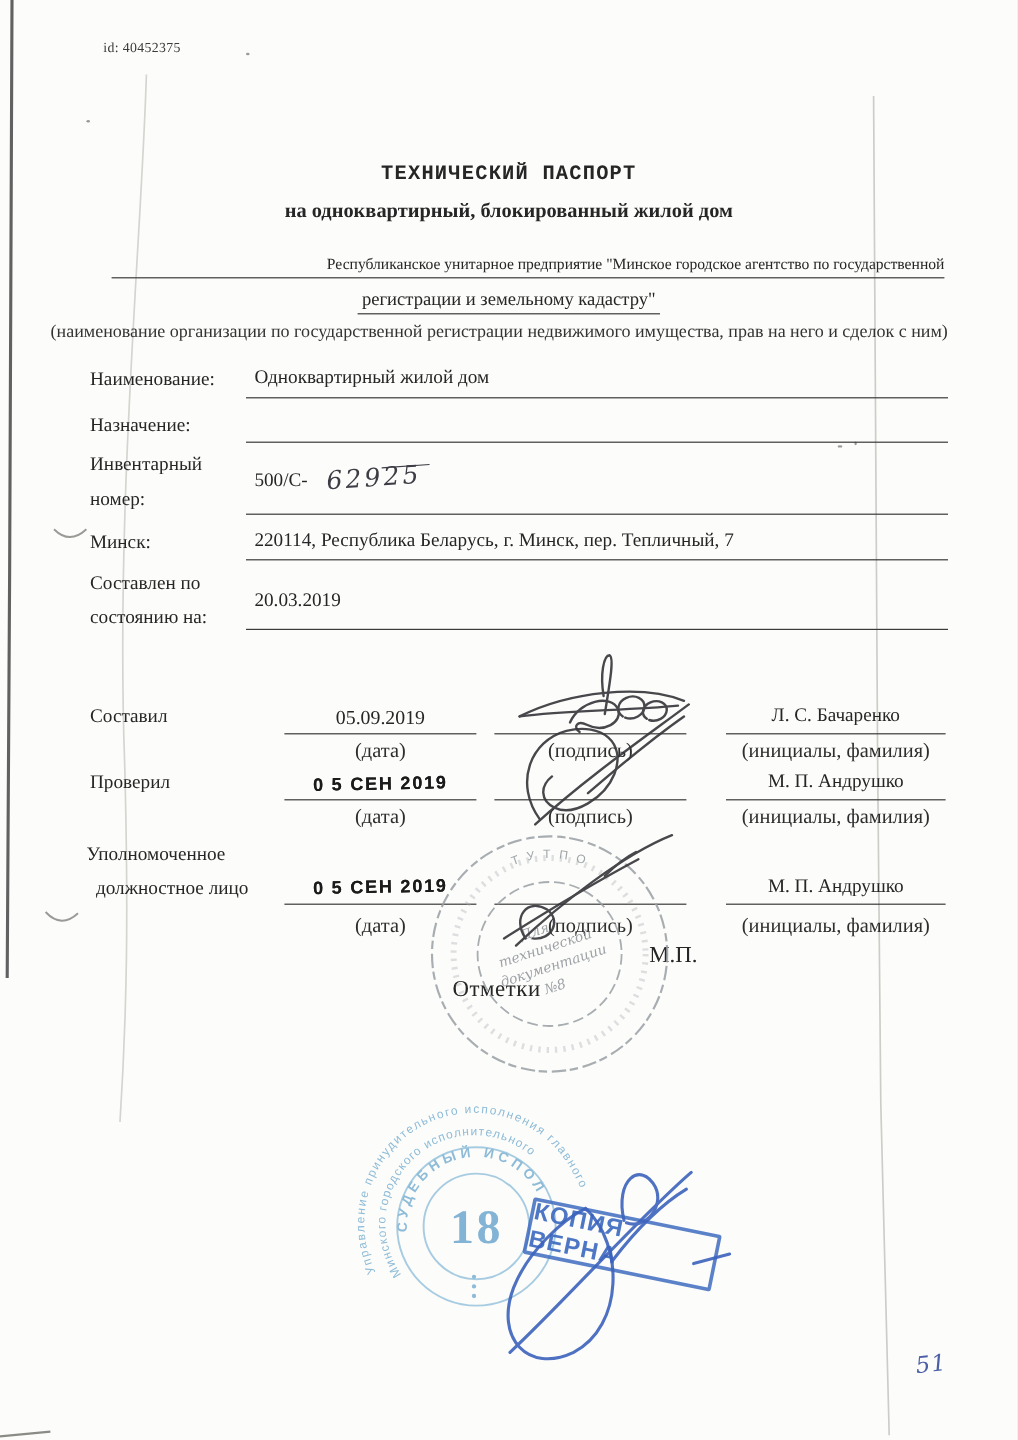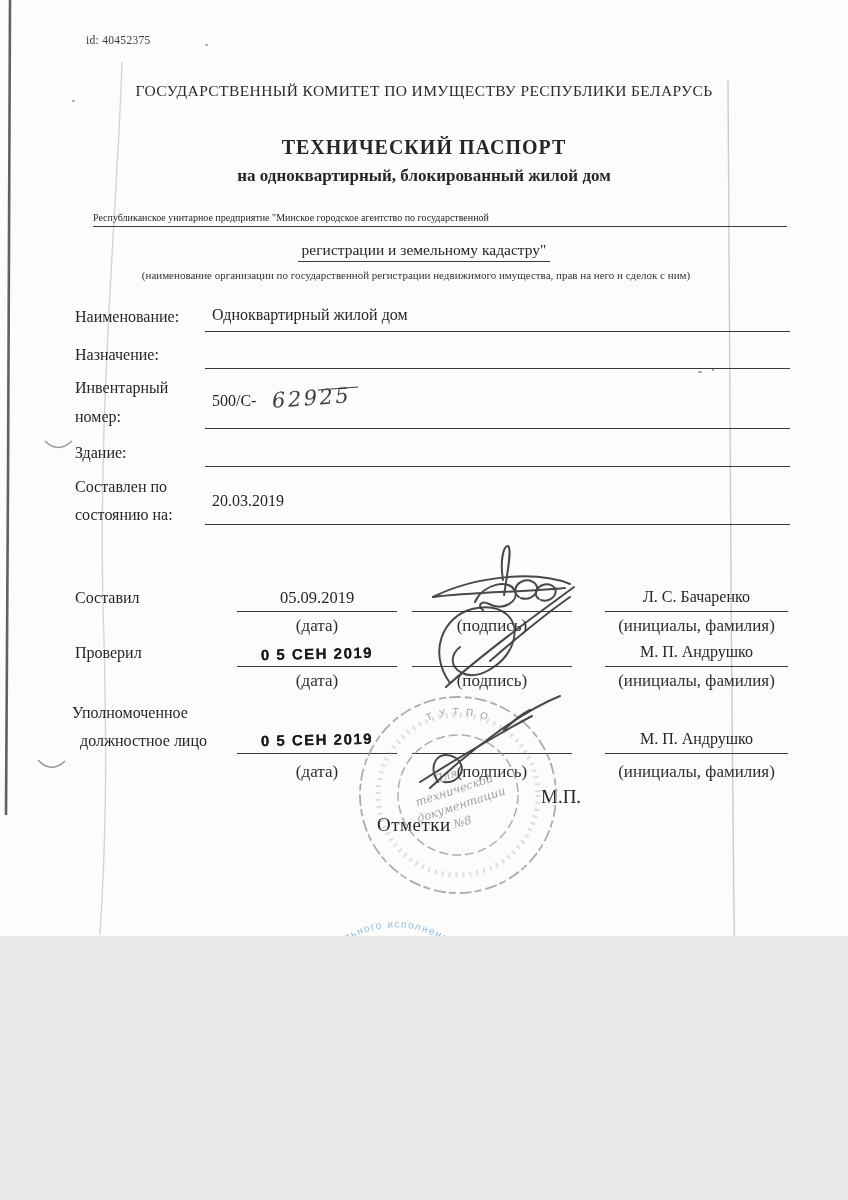--- a/index.html
+++ b/index.html
@@ -1,30 +1,30 @@
 <!DOCTYPE html>
 <html><head>
 <meta charset="utf-8">
 <style>
   html,body{margin:0;padding:0;background:#e8e8e6;}
   .page{
-    position:relative; width:848px; height:936px; margin:0 auto;
+    position:relative; width:848px; height:1200px; margin:0 auto;
     background:#fcfcfa; overflow:hidden;
     font-family:"Liberation Serif", serif; color:#262626;
   }
   .abs{position:absolute;}
   .center{text-align:center;}
   .scan-id{font-size:11.5px; color:#3a3a3a; letter-spacing:0.3px;}
   .committee{left:0; right:0; top:82px; font-size:15.5px; letter-spacing:0.4px; color:#2b2b2b;}
-  .doc-title{left:0; right:0; top:136px; font-size:20px; font-weight:bold; letter-spacing:1px;}
+  .doc-title{left:0; right:0; top:136px; font-size:17px; font-weight:bold; letter-spacing:1px;font-family:Liberation Mono, monospace;}
   .doc-subtitle{left:0; right:0; top:166px; font-size:17px; font-weight:bold;}
-  .org1{left:93px; width:694px; top:212px; font-size:10px; padding-bottom:3px; border-bottom:1.4px solid #3b3b3b; text-align:left;}
+  .org1{left:93px; width:694px; top:212px; font-size:13px; padding-bottom:3px; border-bottom:1.4px solid #3b3b3b; text-align:right;}
   .org2wrap{left:0; right:0; top:241px; text-align:center;}
   .org2{display:inline-block; font-size:15.5px; padding:0 4px 2px 4px; border-bottom:1.4px solid #3b3b3b;}
-  .org-caption{left:0; right:16px; top:269px; font-size:11px; color:#333;}
+  .org-caption{left:0; right:16px; top:269px; font-size:15px; color:#333;}
   .flabel{left:75px; font-size:16px;}
   .fvalue{left:212px; font-size:16px;}
   .fline{height:0; border-bottom:1.5px solid #3a3a3a;}
   .hand{font-family:"DejaVu Serif", serif; font-style:italic; font-size:21px; letter-spacing:2.5px; color:#3d3d46; transform:rotate(-4deg);}
   .sig-label{left:75px; font-size:16px;}
   .col-date{left:237px; width:160px; text-align:center;}
   .col-sig{left:412px; width:160px; text-align:center;}
   .col-name{left:605px; width:183px; text-align:center;}
   .serif-date{font-size:16.5px;}
   .stamp-date{font-family:"Liberation Sans", sans-serif; font-weight:700; font-size:15px; letter-spacing:1.5px; color:#1b1b1b; transform:rotate(-1.2deg); text-shadow:0 0 0.5px #1b1b1b;}
@@ -55,21 +55,20 @@
     <path d="M0,1197 L42,1193" stroke="#8a8a86" stroke-width="2" fill="none"></path>
     <path d="M45,441 Q58,454 72,441" stroke="#9a9a96" stroke-width="1.6" fill="none"></path>
     <path d="M38,760 Q51,774 65,761" stroke="#9a9a96" stroke-width="1.6" fill="none"></path>
   </svg>
   <div class="abs speck" style="left:72px;top:100px;width:3px;height:2px;"></div>
   <div class="abs speck" style="left:205px;top:44px;width:3px;height:2px;"></div>
   <div class="abs speck" style="left:698px;top:371px;width:4px;height:2px;"></div>
   <div class="abs speck" style="left:712px;top:368px;width:2px;height:3px;"></div>
 
   <div class="abs scan-id" style="left:86px;top:34px;">id: 40452375</div>
-  <div class="abs center committee">ГОСУДАРСТВЕННЫЙ КОМИТЕТ ПО ИМУЩЕСТВУ РЕСПУБЛИКИ БЕЛАРУСЬ</div>
   <div class="abs center doc-title">ТЕХНИЧЕСКИЙ ПАСПОРТ</div>
   <div class="abs center doc-subtitle">на одноквартирный, блокированный жилой дом</div>
   <div class="abs org1">Республиканское унитарное предприятие "Минское городское агентство по государственной</div>
   <div class="abs org2wrap">
     <span class="org2">регистрации и земельному кадастру"</span>
   </div>
   <div class="abs center org-caption">(наименование организации по государственной регистрации недвижимого имущества, прав на него и сделок с ним)</div>
 
   <div class="abs flabel" style="top:308px;">Наименование:</div>
   <div class="abs fvalue" style="top:306px;">Одноквартирный жилой дом</div>
@@ -78,21 +77,22 @@
   <div class="abs flabel" style="top:346px;">Назначение:</div>
   <div class="abs fline" style="left:205px;top:368px;width:585px;"></div>
 
   <div class="abs flabel" style="top:379px;">Инвентарный</div>
   <div class="abs flabel" style="top:408px;">номер:</div>
   <div class="abs fvalue" style="top:392px;">500/С-</div>
   <div class="abs hand" style="left:272px;top:386px;">62925</div>
   <div class="abs" style="left:318px;top:388px;width:40px;border-top:1.6px solid #3d3d46;transform:rotate(-4deg);"></div>
   <div class="abs fline" style="left:205px;top:428px;width:585px;"></div>
 
-  <div class="abs flabel" style="top:444px;">Здание:</div>
+  <div class="abs flabel" style="top:444px;">Минск:</div>
+  <div class="abs fvalue" style="top:442px;">220114, Республика Беларусь, г. Минск, пер. Тепличный, 7</div>
   <div class="abs fline" style="left:205px;top:466px;width:585px;"></div>
 
   <div class="abs flabel" style="top:478px;">Составлен по</div>
   <div class="abs flabel" style="top:506px;">состоянию на:</div>
   <div class="abs fvalue" style="top:492px;">20.03.2019</div>
   <div class="abs fline" style="left:205px;top:524px;width:585px;"></div>
 
   <div class="abs sig-label" style="top:589px;">Составил</div>
   <div class="abs col-date serif-date" style="top:588px;">05.09.2019</div>
   <div class="abs col-name name-val" style="top:588px;">Л. С. Бачаренко</div>

